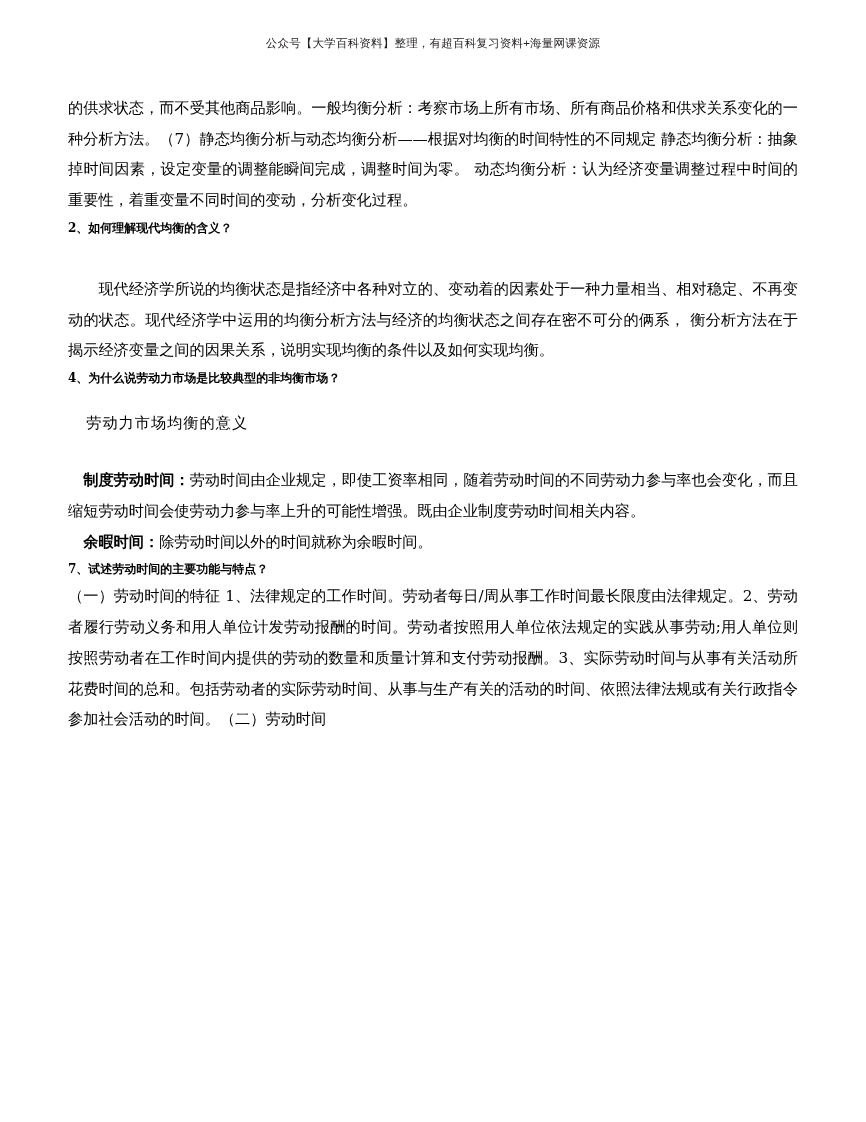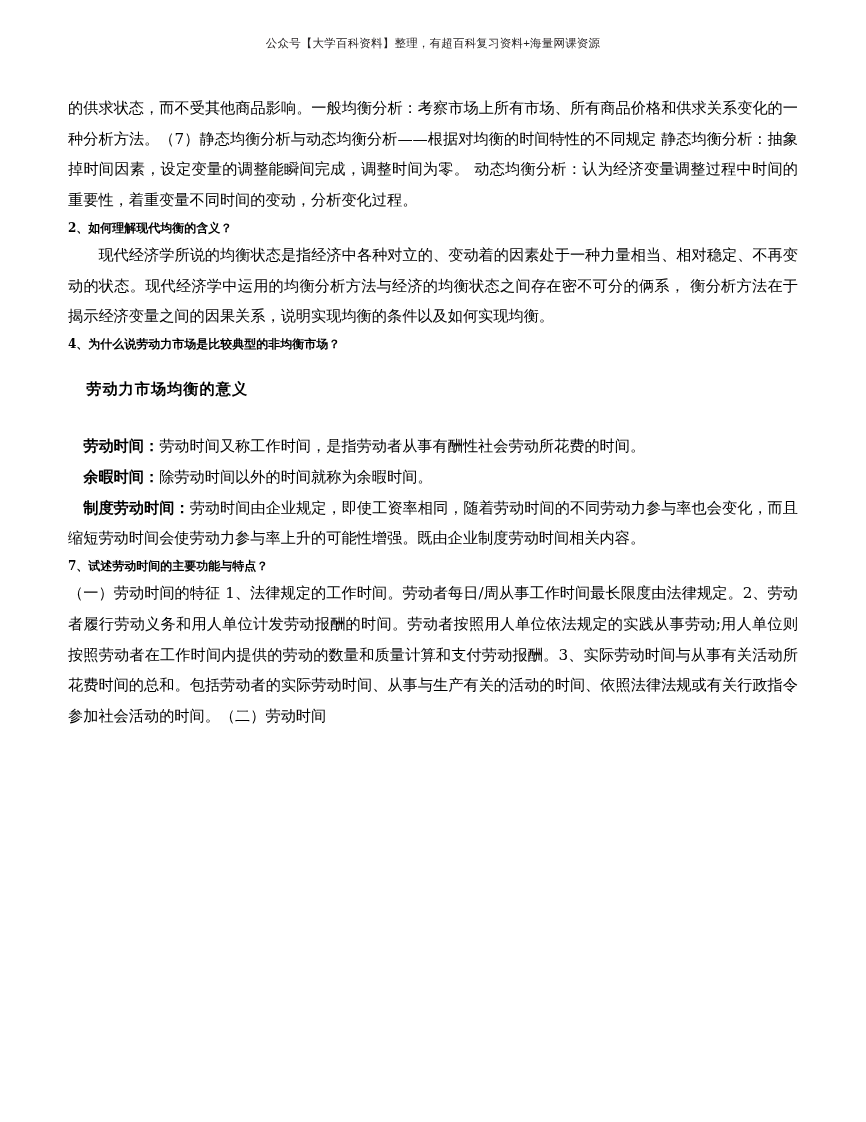--- a/index.html
+++ b/index.html
@@ -39,30 +39,31 @@
     text-justify: inter-ideograph;
   }
   p {
     margin: 0;
   }
   .para {
     text-indent: 0;
   }
   .indent2 {
     text-indent: 2em;
+    margin-top: 34px;
   }
   .indent1 {
     text-indent: 1em;
   }
   .q-head {
     font-weight: bold;
     font-size: 12px;
   }
   .sub-head {
-    font-weight: bold;
+    font-weight: normal;
     text-indent: 1.2em;
     letter-spacing: 1px;
   }
   .lead-bold {
     font-weight: bold;
   }
   .gap-md {
     height: 18px;
   }
   .gap-lg {
@@ -86,25 +87,24 @@
 
     <p class="q-head">4、为什么说劳动力市场是比较典型的非均衡市场？</p>
 
 
     <div class="gap-md"></div>
 
     <p class="sub-head">劳动力市场均衡的意义</p>
 
     <div class="gap-lg"></div>
 
-    <p class="para indent1"><span class="lead-bold">劳动时间：</span><span>劳动时间又称工作时间，是指劳动者从事有酬性社会劳动所花费的时间。</span></p>
+
+    <p class="para indent1"><span class="lead-bold">制度劳动时间：</span><span>劳动时间由企业规定，即使工资率相同，随着劳动时间的不同劳动力参与率也会变化，而且缩短劳动时间会使劳动力参与率上升的可能性增强。既由企业制度劳动时间相关内容。</span></p>
 
     <p class="para indent1"><span class="lead-bold">余暇时间：</span><span>除劳动时间以外的时间就称为余暇时间。</span></p>
-
-    <p class="para indent1"><span class="lead-bold">制度劳动时间：</span><span>劳动时间由企业规定，即使工资率相同，随着劳动时间的不同劳动力参与率也会变化，而且缩短劳动时间会使劳动力参与率上升的可能性增强。既由企业制度劳动时间相关内容。</span></p>
 
     <p class="q-head">7、试述劳动时间的主要功能与特点？</p>
 
     <p class="para">（一）劳动时间的特征 1、法律规定的工作时间。劳动者每日/周从事工作时间最长限度由法律规定。2、劳动者履行劳动义务和用人单位计发劳动报酬的时间。劳动者按照用人单位依法规定的实践从事劳动;用人单位则按照劳动者在工作时间内提供的劳动的数量和质量计算和支付劳动报酬。3、实际劳动时间与从事有关活动所花费时间的总和。包括劳动者的实际劳动时间、从事与生产有关的活动的时间、依照法律法规或有关行政指令参加社会活动的时间。（二）劳动时间</p>
 
   </div>
 
 </div>
 
 </body></html>

